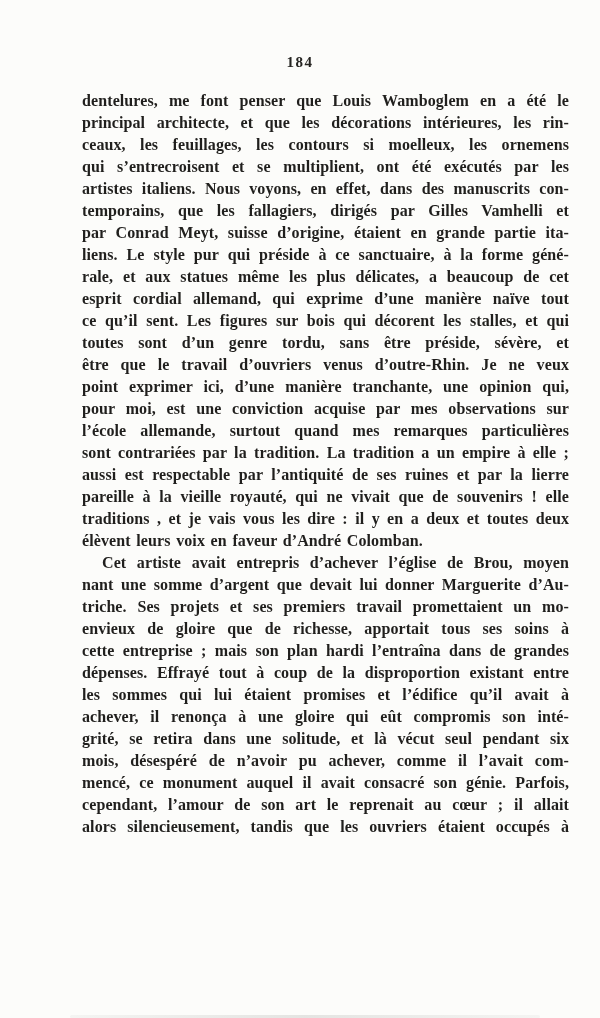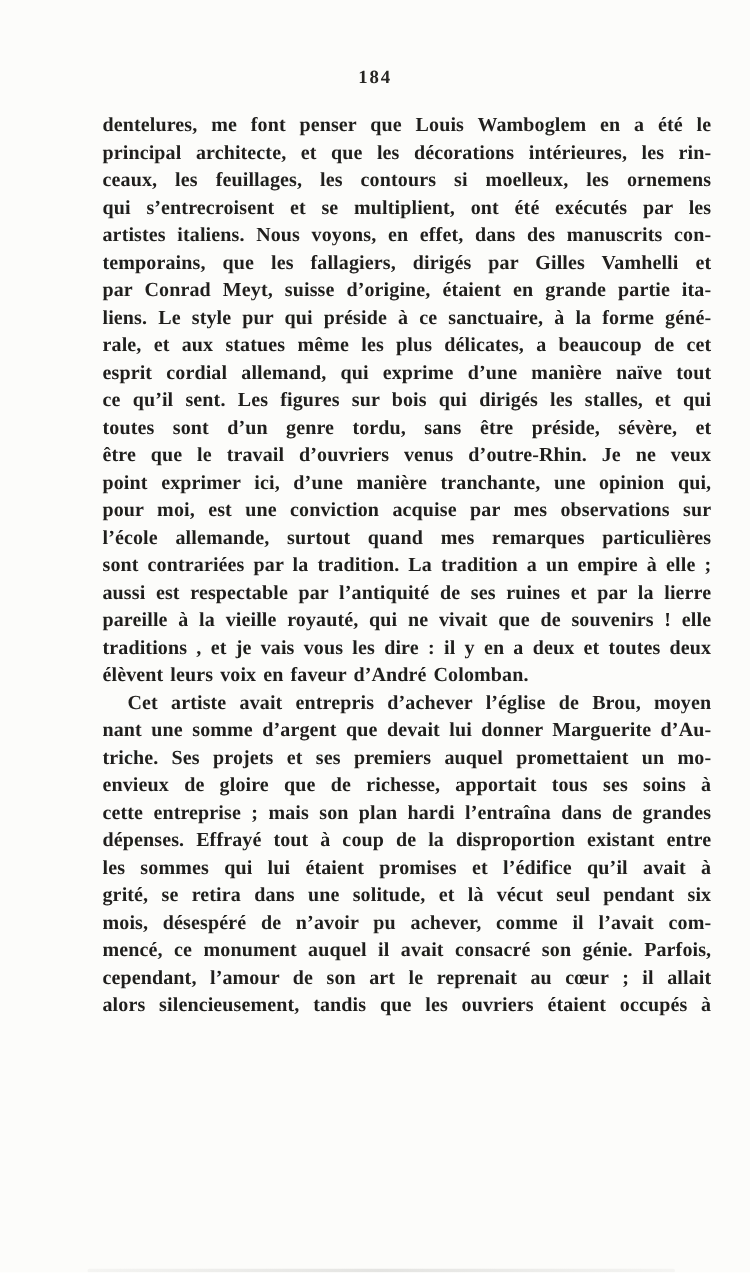--- a/index.html
+++ b/index.html
@@ -75,40 +75,41 @@
         <div class="line">dentelures, me font penser que Louis Wamboglem en a été le</div>
         <div class="line">principal architecte, et que les décorations intérieures, les rin-</div>
         <div class="line">ceaux, les feuillages, les contours si moelleux, les ornemens</div>
         <div class="line">qui s’entrecroisent et se multiplient, ont été exécutés par les</div>
         <div class="line">artistes italiens. Nous voyons, en effet, dans des manuscrits con-</div>
         <div class="line">temporains, que les fallagiers, dirigés par Gilles Vamhelli et</div>
         <div class="line">par Conrad Meyt, suisse d’origine, étaient en grande partie ita-</div>
         <div class="line">liens. Le style pur qui préside à ce sanctuaire, à la forme géné-</div>
         <div class="line">rale, et aux statues même les plus délicates, a beaucoup de cet</div>
         <div class="line">esprit cordial allemand, qui exprime d’une manière naïve tout</div>
-        <div class="line">ce qu’il sent. Les figures sur bois qui dirigés les stalles, et qui</div>
+        <div class="line">ce qu’il sent. Les figures sur bois qui décorent les stalles, et qui</div>
         <div class="line">toutes sont d’un genre tordu, sans être préside, sévère, et</div>
         <div class="line">être que le travail d’ouvriers venus d’outre-Rhin. Je ne veux</div>
         <div class="line">point exprimer ici, d’une manière tranchante, une opinion qui,</div>
         <div class="line">pour moi, est une conviction acquise par mes observations sur</div>
         <div class="line">l’école allemande, surtout quand mes remarques particulières</div>
         <div class="line">sont contrariées par la tradition. La tradition a un empire à elle ;</div>
         <div class="line">aussi est respectable par l’antiquité de ses ruines et par la lierre</div>
         <div class="line">pareille à la vieille royauté, qui ne vivait que de souvenirs ! elle</div>
         <div class="line">traditions , et je vais vous les dire : il y en a deux et toutes deux</div>
         <div class="line no-justify">élèvent leurs voix en faveur d’André Colomban.</div>
       </div>
       <div class="paragraph">
         <div class="line indent">Cet artiste avait entrepris d’achever l’église de Brou, moyen</div>
         <div class="line">nant une somme d’argent que devait lui donner Marguerite d’Au-</div>
-        <div class="line">triche. Ses projets et ses premiers auquel promettaient un mo-</div>
+        <div class="line">triche. Ses projets et ses premiers travail promettaient un mo-</div>
         <div class="line">envieux de gloire que de richesse, apportait tous ses soins à</div>
         <div class="line">cette entreprise ; mais son plan hardi l’entraîna dans de grandes</div>
         <div class="line">dépenses. Effrayé tout à coup de la disproportion existant entre</div>
         <div class="line">les sommes qui lui étaient promises et l’édifice qu’il avait à</div>
+        <div class="line">achever, il renonça à une gloire qui eût compromis son inté-</div>
         <div class="line">grité, se retira dans une solitude, et là vécut seul pendant six</div>
         <div class="line">mois, désespéré de n’avoir pu achever, comme il l’avait com-</div>
         <div class="line">mencé, ce monument auquel il avait consacré son génie. Parfois,</div>
         <div class="line">cependant, l’amour de son art le reprenait au cœur ; il allait</div>
         <div class="line">alors silencieusement, tandis que les ouvriers étaient occupés à</div>
       </div>
     </div>
   <div class="scan-edge"></div>
 </div>
 

